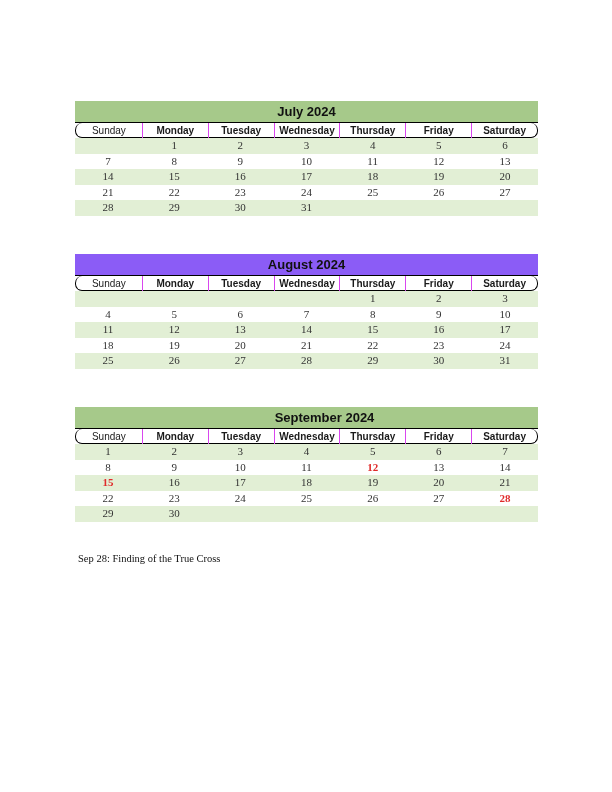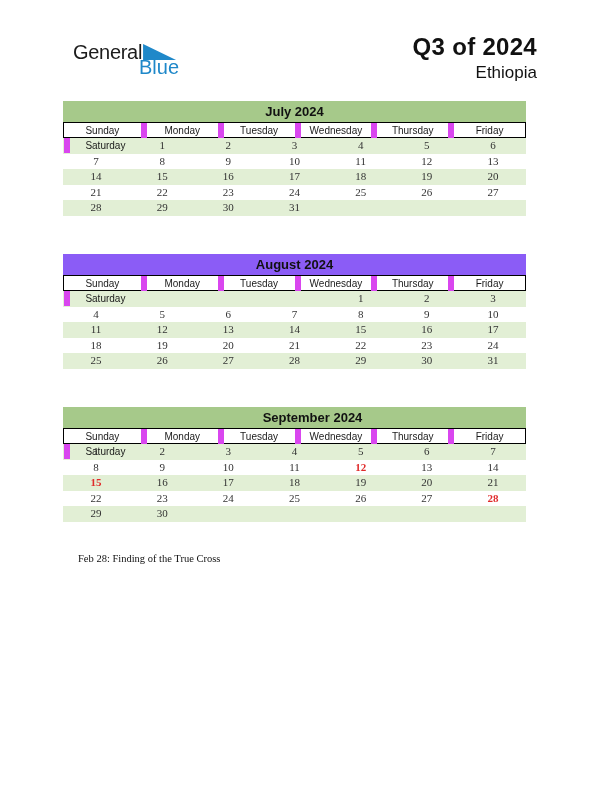--- a/index.html
+++ b/index.html
@@ -25,38 +25,39 @@
   .logo-blue {
     text-align:right; font-size:20px; line-height:18px; margin-top:-4px;
     color:#1f88c9;
   }
 
   .qtitle { position:absolute; top:34px; right:75px; text-align:right; color:#111111; }
   .qtitle-main { font-size:24px; font-weight:600; letter-spacing:0.3px; line-height:26px; }
   .qtitle-sub  { font-size:17px; font-weight:400; line-height:20px; margin-top:3px; }
 
   
-  .month { position:absolute; left:63px; width:463px; }
+  .month { position:absolute; left:75px; width:463px; }
   .m-title {
     height:21px; line-height:21px; text-align:center;
     font-size:13px; font-weight:bold; color:#111111;
     background:#a6c98a;
     border-bottom:1px solid #000000;
   }
   .daynames {
-    display:grid; grid-template-columns:repeat(6,1fr);
+    display:grid; grid-template-columns:repeat(7,1fr);
     height:15px; background:#ffffff;
     border-bottom:1px solid #000000;
     border-left:1px solid #000000; border-right:1px solid #000000;
     box-sizing:border-box;
+    border-radius:7px;
   }
   .dn {
     text-align:center; font-size:10px; line-height:15px; color:#1a1a1a;
   }
-  .dn + .dn { border-left:6px solid #d946ef; }
+  .dn + .dn { border-left:1px solid #d946ef;font-weight:bold; }
 
   .week { display:grid; grid-template-columns:repeat(7,1fr); height:15.5px; }
   .week.alt { background:#e2efd5; }
   .cell {
     text-align:center; font-family:"Liberation Serif", serif;
     font-size:11px; line-height:15.5px; color:#333333;
   }
   .cell.holiday { color:#e02b2b; font-weight:bold; }
 
   
@@ -64,32 +65,21 @@
     position:absolute; left:78px; top:552px;
     font-family:"Liberation Serif", serif;
     font-size:10.5px; line-height:13px; color:#111111;
   }
 </style>
 </head>
 <body>
 
 <div class="page">
 
-  <div class="logo">
-    <div class="logo-row1">
-      <span class="logo-general">General</span>
-      <span class="logo-triangle" style="background: rgb(31, 136, 201);"></span>
-    </div>
-    <div class="logo-blue" style="color: rgb(31, 136, 201);">Blue</div>
-  </div>
-
-  <div class="qtitle">
-    <div class="qtitle-main">Q3 of 2024</div>
-    <div class="qtitle-sub">Ethiopia</div>
-  </div>
+
 
   <div class="month" style="top:101px">
     <div class="m-title" style="background: rgb(166, 201, 138);">July 2024</div>
     <div class="daynames">
         <span class="dn">Sunday</span>
         <span class="dn">Monday</span>
         <span class="dn">Tuesday</span>
         <span class="dn">Wednesday</span>
         <span class="dn">Thursday</span>
         <span class="dn">Friday</span>
@@ -258,16 +248,16 @@
           <div class="cell"></div>
           <div class="cell"></div>
           <div class="cell"></div>
           <div class="cell"></div>
           <div class="cell"></div>
         </div>
       </div>
   </div>
 
   <div class="notes">
-    <div>Feb 28: Finding of the True Cross</div>
+    <div>Sep 28: Finding of the True Cross</div>
   </div>
 
 </div>
 
 </body></html>

